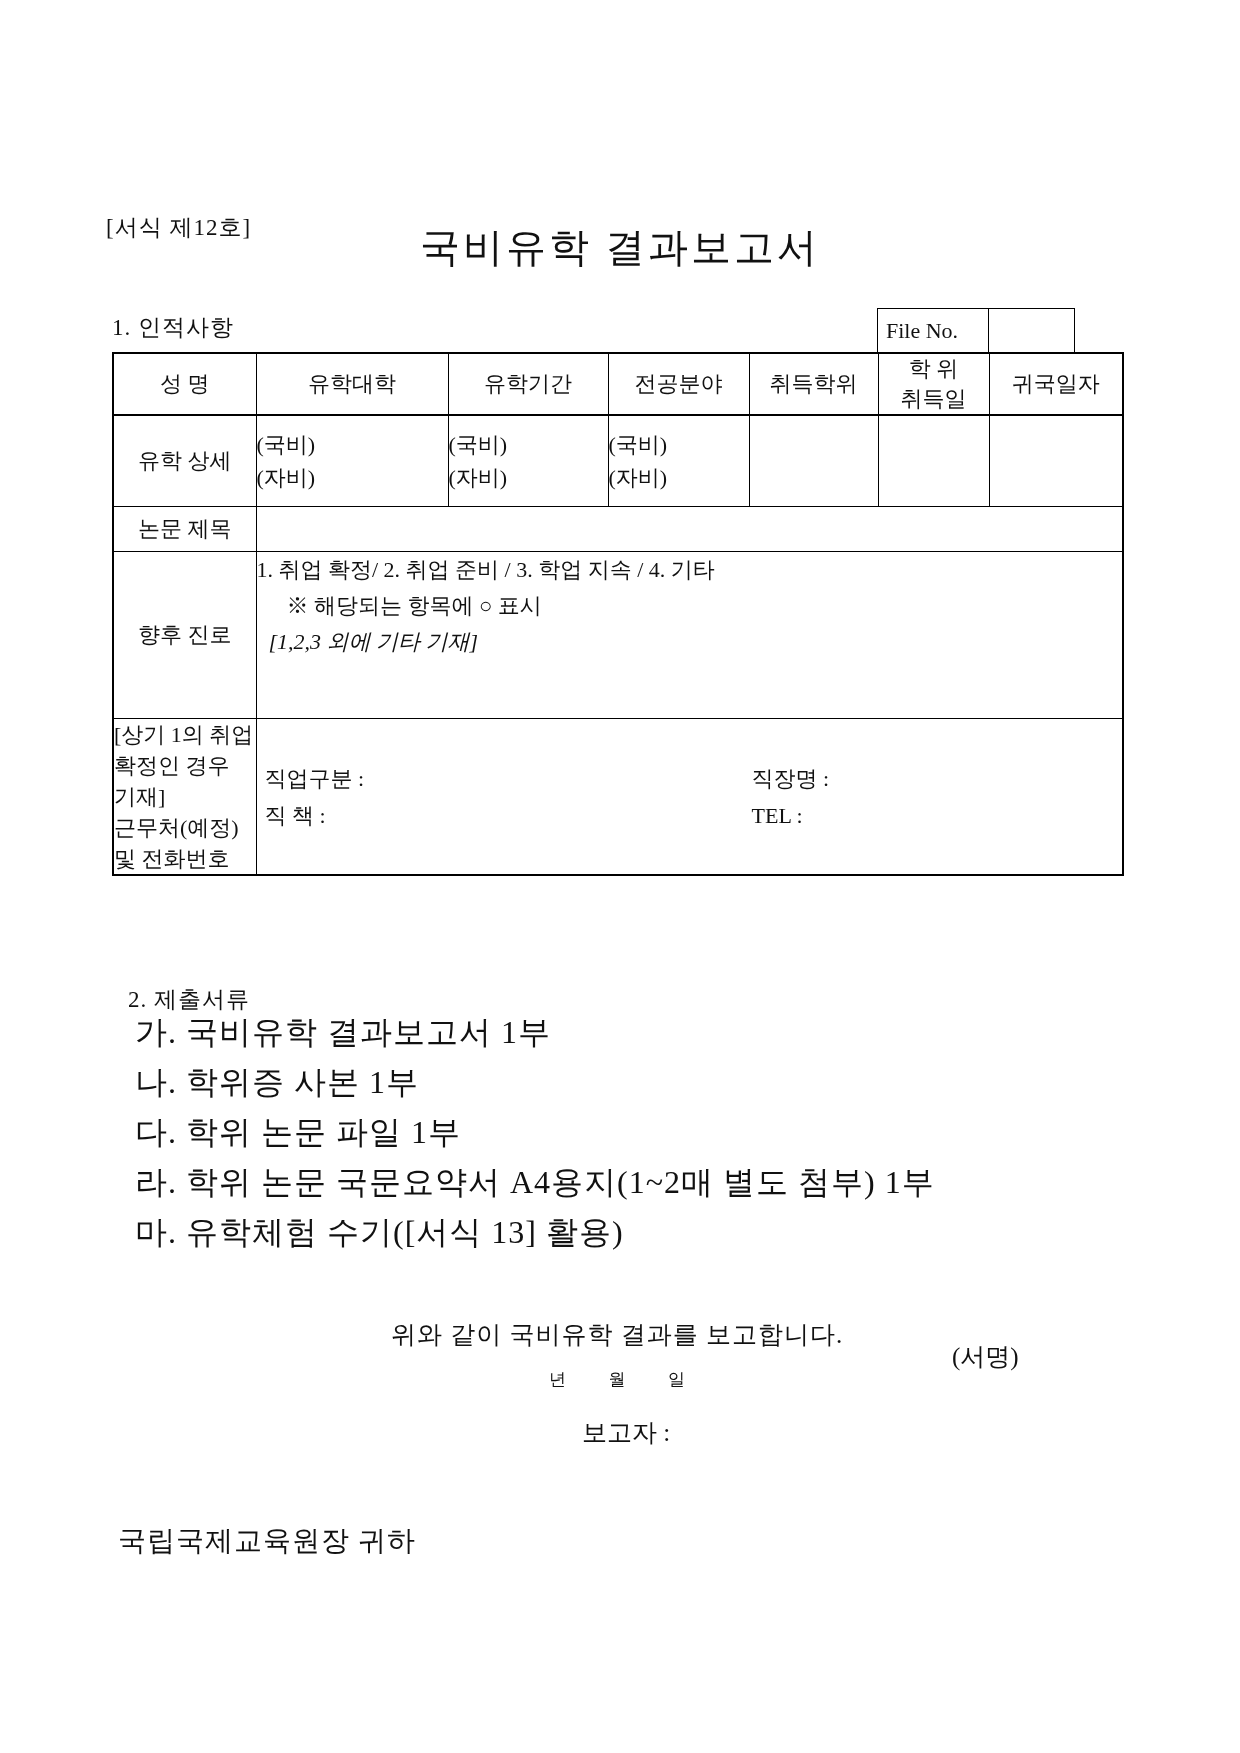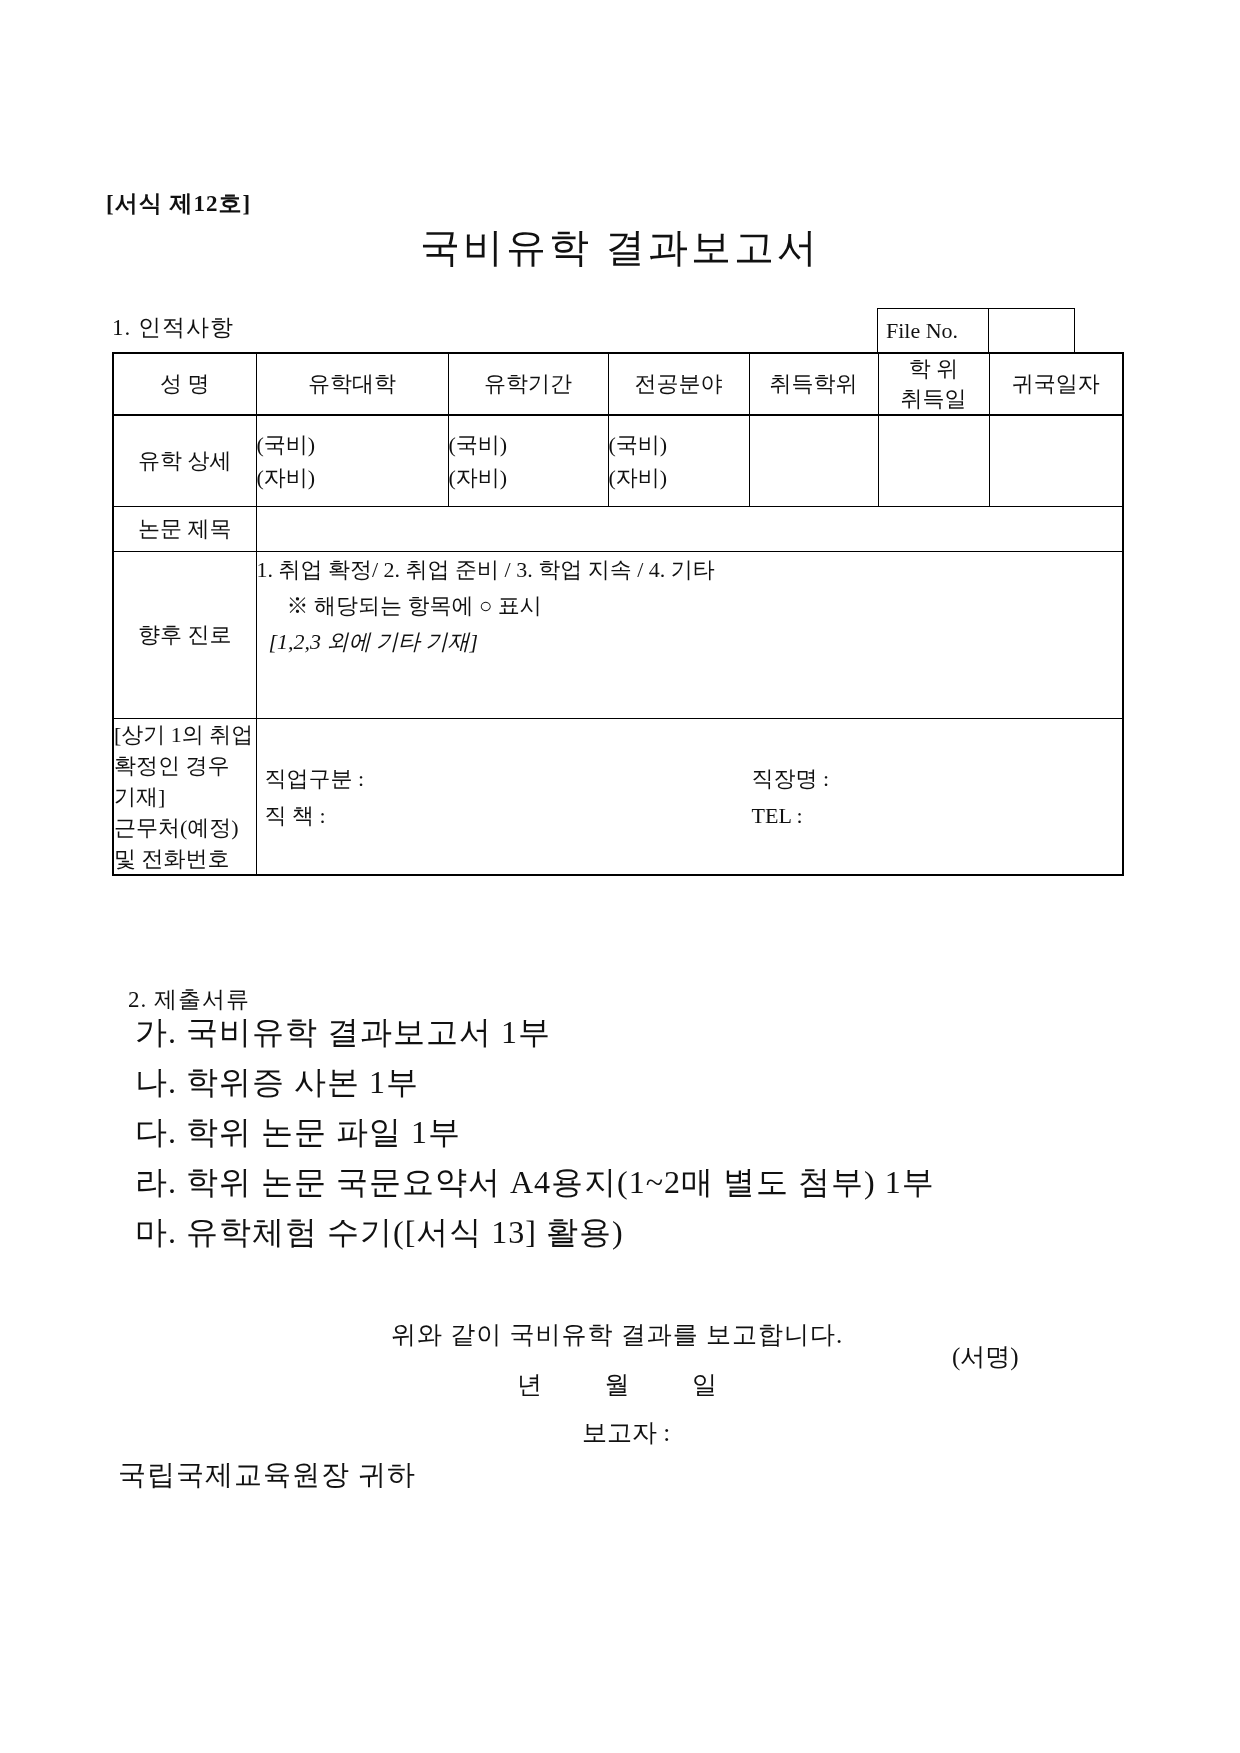--- a/index.html
+++ b/index.html
@@ -2,21 +2,21 @@
 <html><head>
 <meta charset="utf-8">
 <style>
   html,body{margin:0;padding:0;background:#ffffff;}
   body{
     width:1240px;height:1753px;position:relative;
     font-family:"Liberation Serif","DejaVu Serif",serif;
     color:#111;-webkit-font-smoothing:antialiased;
   }
   .abs{position:absolute;}
-  .form-tag{left:106px;top:188px;font-size:23px;letter-spacing:1px;font-weight:bold;}
+  .form-tag{left:106px;top:212px;font-size:23px;letter-spacing:1px;}
   .doc-title{left:0;top:220px;width:1240px;text-align:center;font-size:40px;font-weight:400;letter-spacing:3px;}
   .sec-heading{font-size:23px;letter-spacing:1px;}
   .sec1-heading{left:112px;top:312px;}
   .fileno-box{
     left:877px;top:308px;width:198px;height:45px;display:flex;
     border:1px solid #000;border-bottom:none;box-sizing:border-box;
   }
   .fileno-label{
     width:111px;border-right:1px solid #000;box-sizing:border-box;
     display:flex;align-items:center;padding-left:8px;font-size:22px;
@@ -45,24 +45,24 @@
   .future-line1{line-height:36px;}
   .future-line2{line-height:36px;padding-left:30px;}
   .future-line3{line-height:36px;padding-left:12px;font-style:italic;}
   td.work-label{font-size:18px;text-align:left;vertical-align:middle;padding:2px 2px 2px 4px;line-height:31px;letter-spacing:0;}
   .pair-grid{display:grid;grid-template-columns:487px 1fr;row-gap:2px;padding-left:8px;line-height:35px;text-align:left;}
   td.pair-cell{vertical-align:middle;}
   .sec2-heading{left:112px;top:984px;margin-left:16px;}
   .sec2-list{left:135px;top:1007px;width:950px;}
   .sec2-list .item{font-size:32px;line-height:50px;letter-spacing:1px;}
   .closing{left:112px;top:1318px;width:1010px;text-align:center;font-size:25px;letter-spacing:1px;}
-  .dateline{left:112px;top:1368px;width:1010px;text-align:center;font-size:25px;white-space:pre;}
+  .dateline{left:112px;top:1368px;width:1010px;text-align:center;font-size:17px;white-space:pre;}
   .reporter{left:582px;top:1416px;font-size:25px;}
   .signature{left:916px;top:1340px;font-size:25px;margin-left:36px;}
-  .recipient{left:118px;top:1456px;font-size:28px;letter-spacing:1px;}
+  .recipient{left:118px;top:1522px;font-size:28px;letter-spacing:1px;}
 </style>
 </head>
 <body>
 
 <div class="abs form-tag">[서식 제12호]</div>
 
 <div class="abs doc-title">국비유학 결과보고서</div>
 
 <div class="abs sec-heading sec1-heading">1. 인적사항</div>
 

